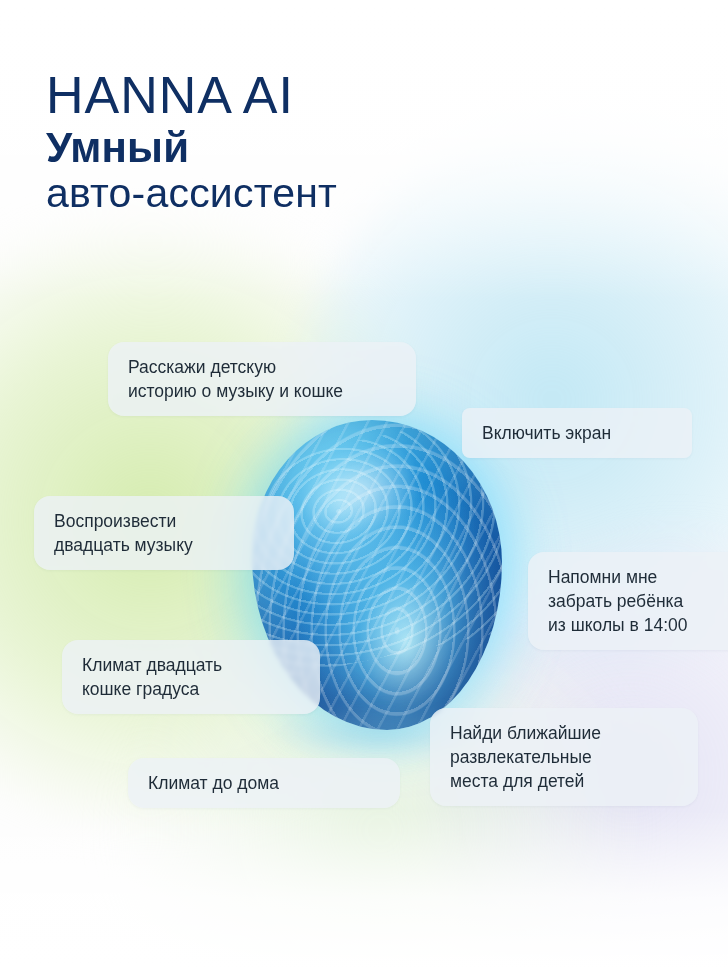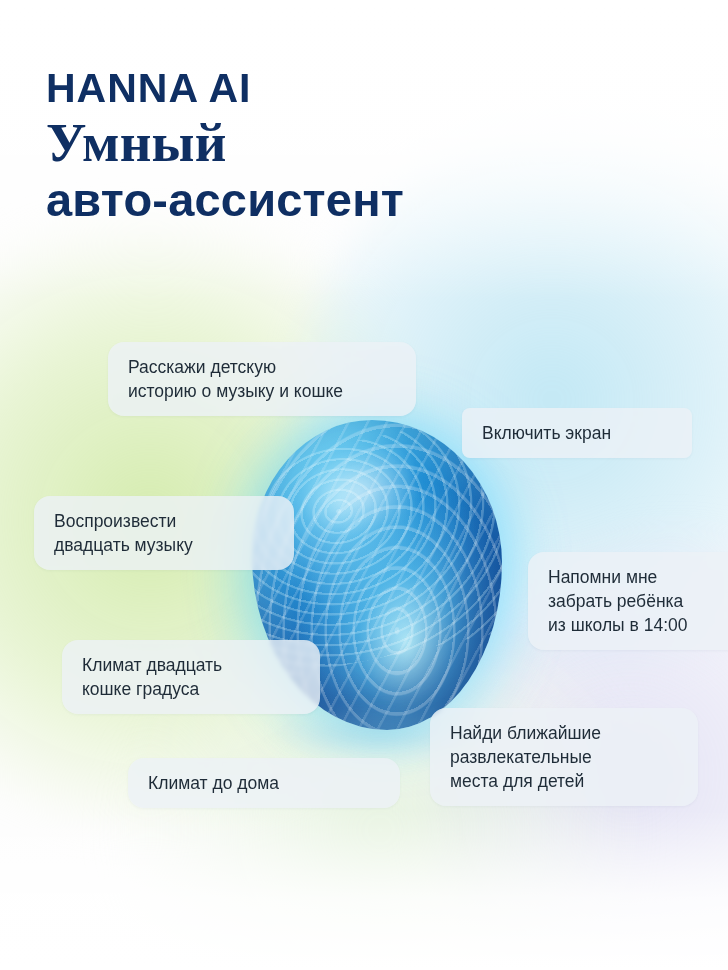--- a/index.html
+++ b/index.html
@@ -82,34 +82,33 @@
     position: absolute;
     left: 46px;
     top: 66px;
     width: 620px;
     color: #0f2f63;
     line-height: 1.12;
     letter-spacing: 0.2px;
   }
   .headline .line1 {
     display: block;
-    font-size: 41px;
-    font-weight: bold;
+    font-size: 52px;
+    font-weight: normal;
     letter-spacing: 1px;
   }
   .headline .line2 {
     display: block;
-    font-size: 55px;
+    font-size: 42px;
     font-weight: bold;
-    font-family: Liberation Serif, serif;
   }
   .headline .line3 {
     display: block;
-    font-size: 47px;
-    font-weight: bold;
+    font-size: 41px;
+    font-weight: normal;
   }
   
   .orb-wrap {
     position: absolute;
     left: 252px;
     top: 420px;
     width: 250px;
     height: 310px;
   }
   .orb-glow {

